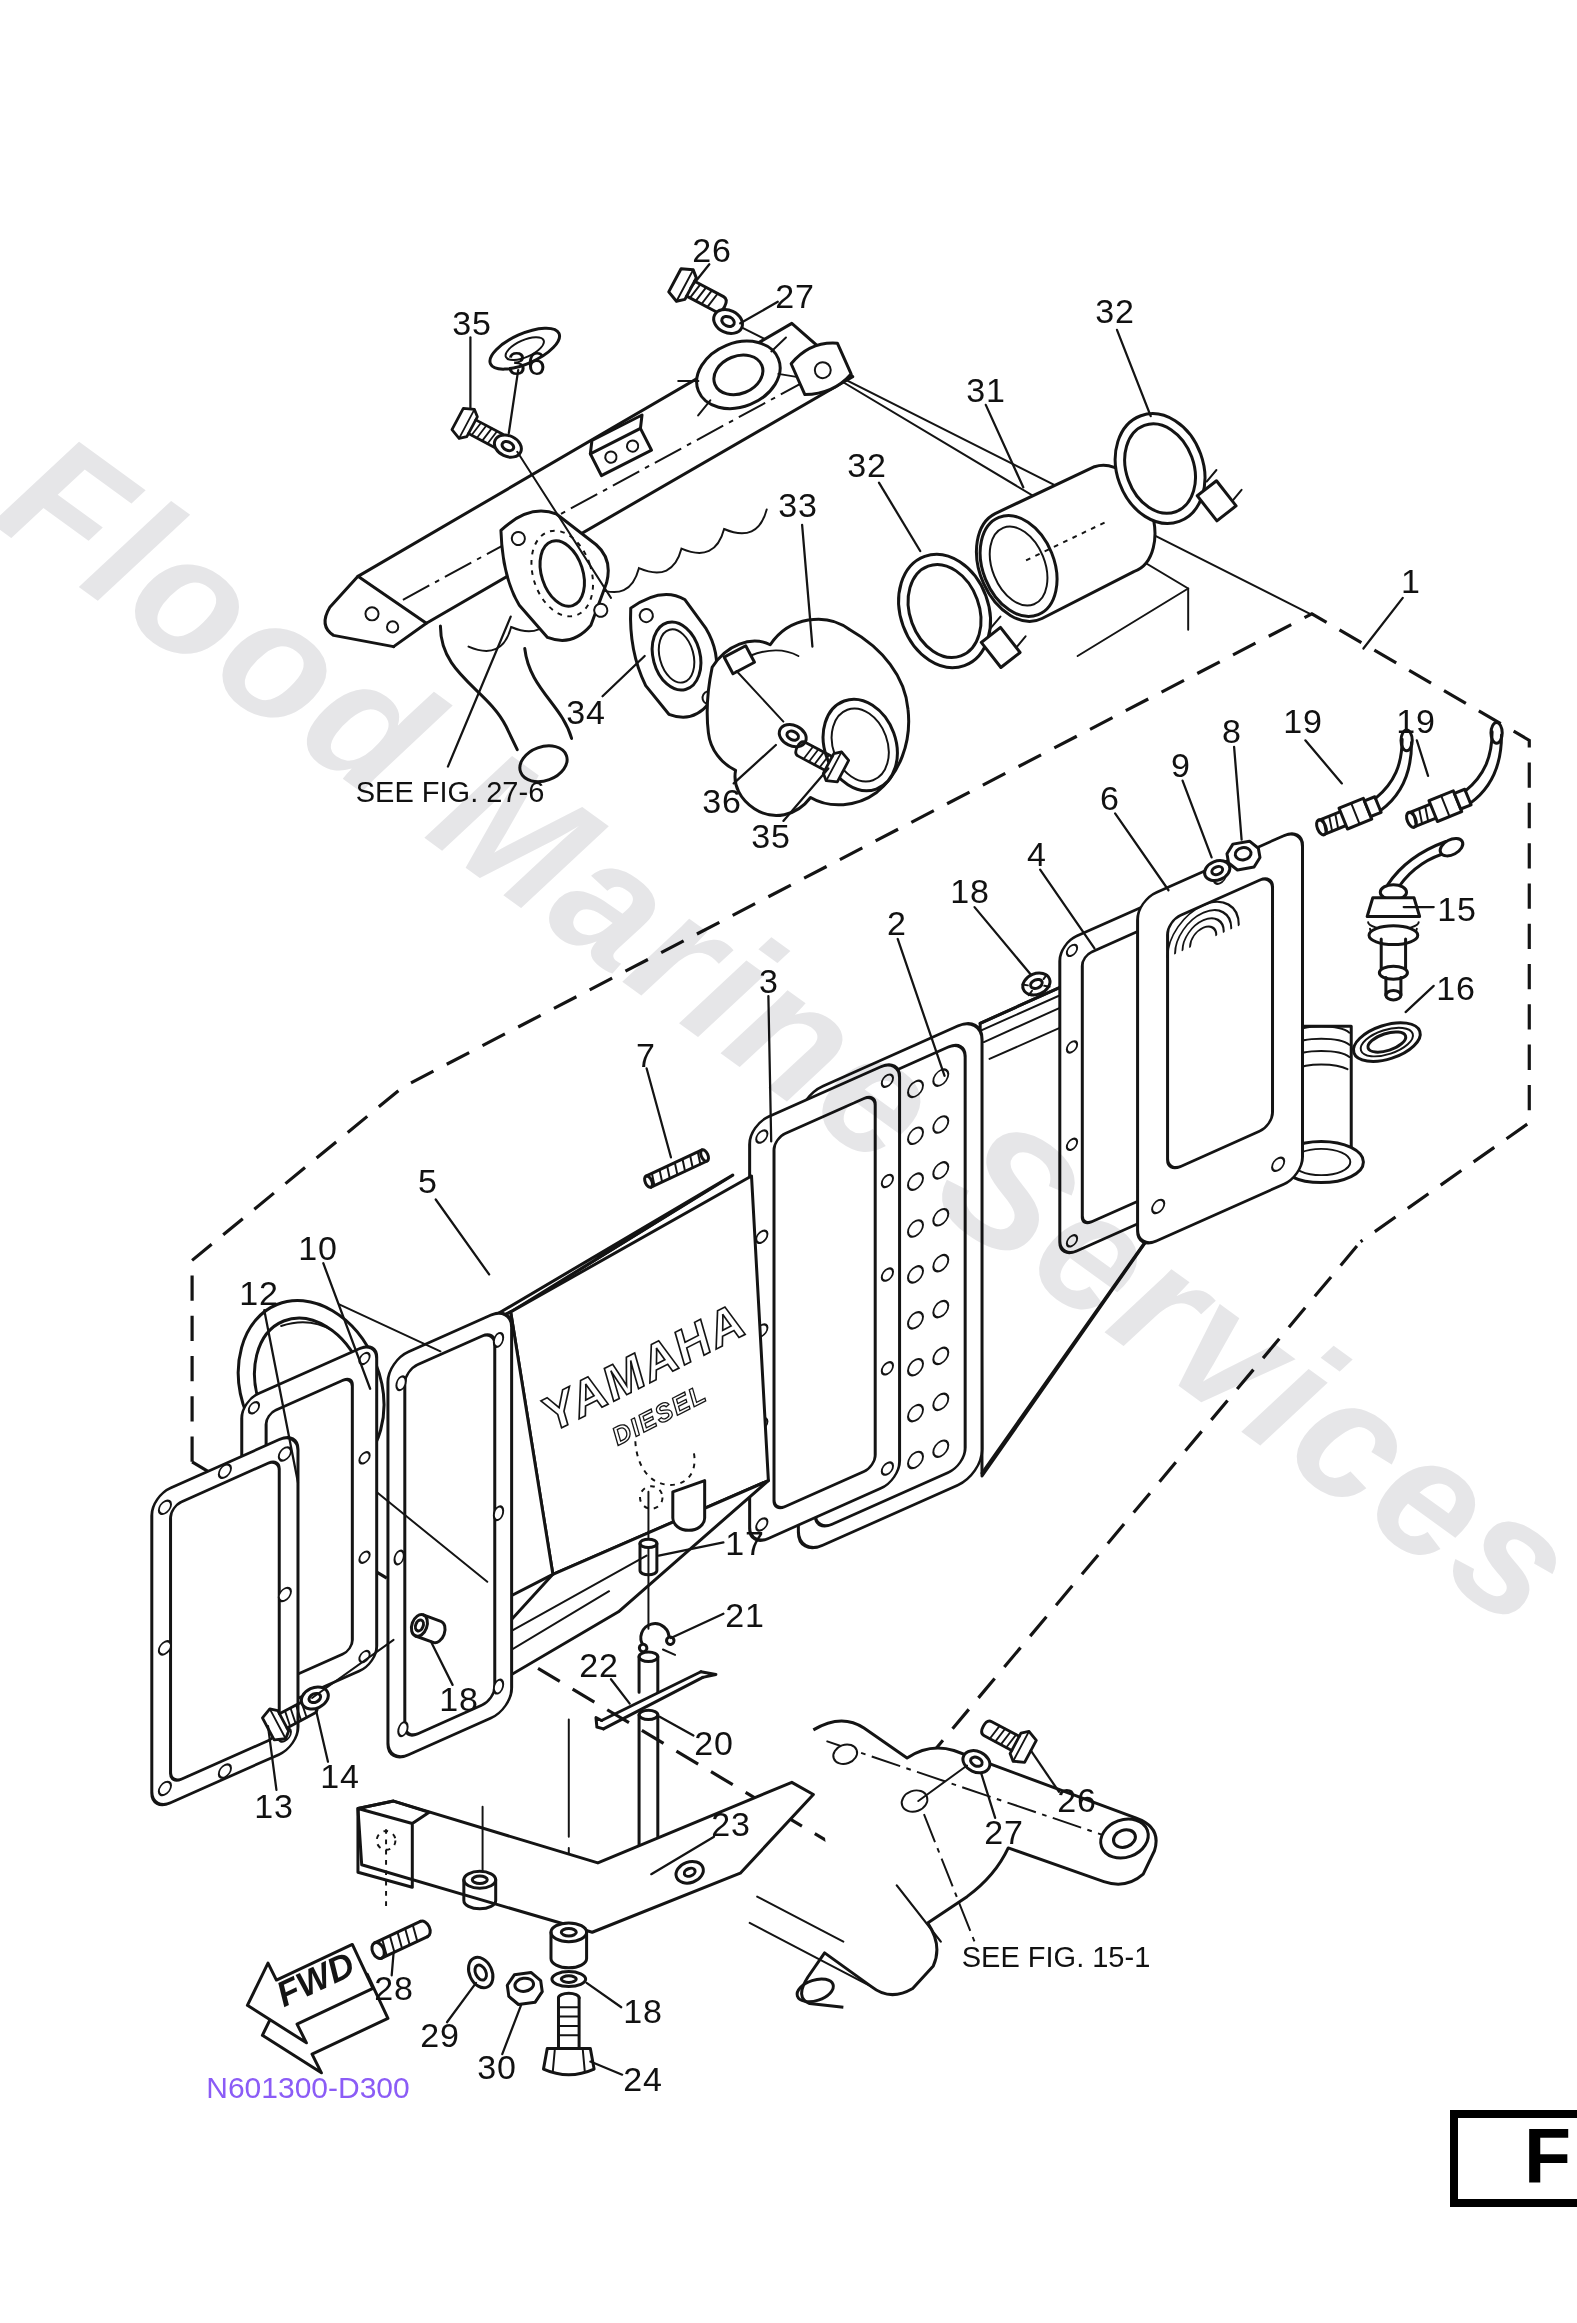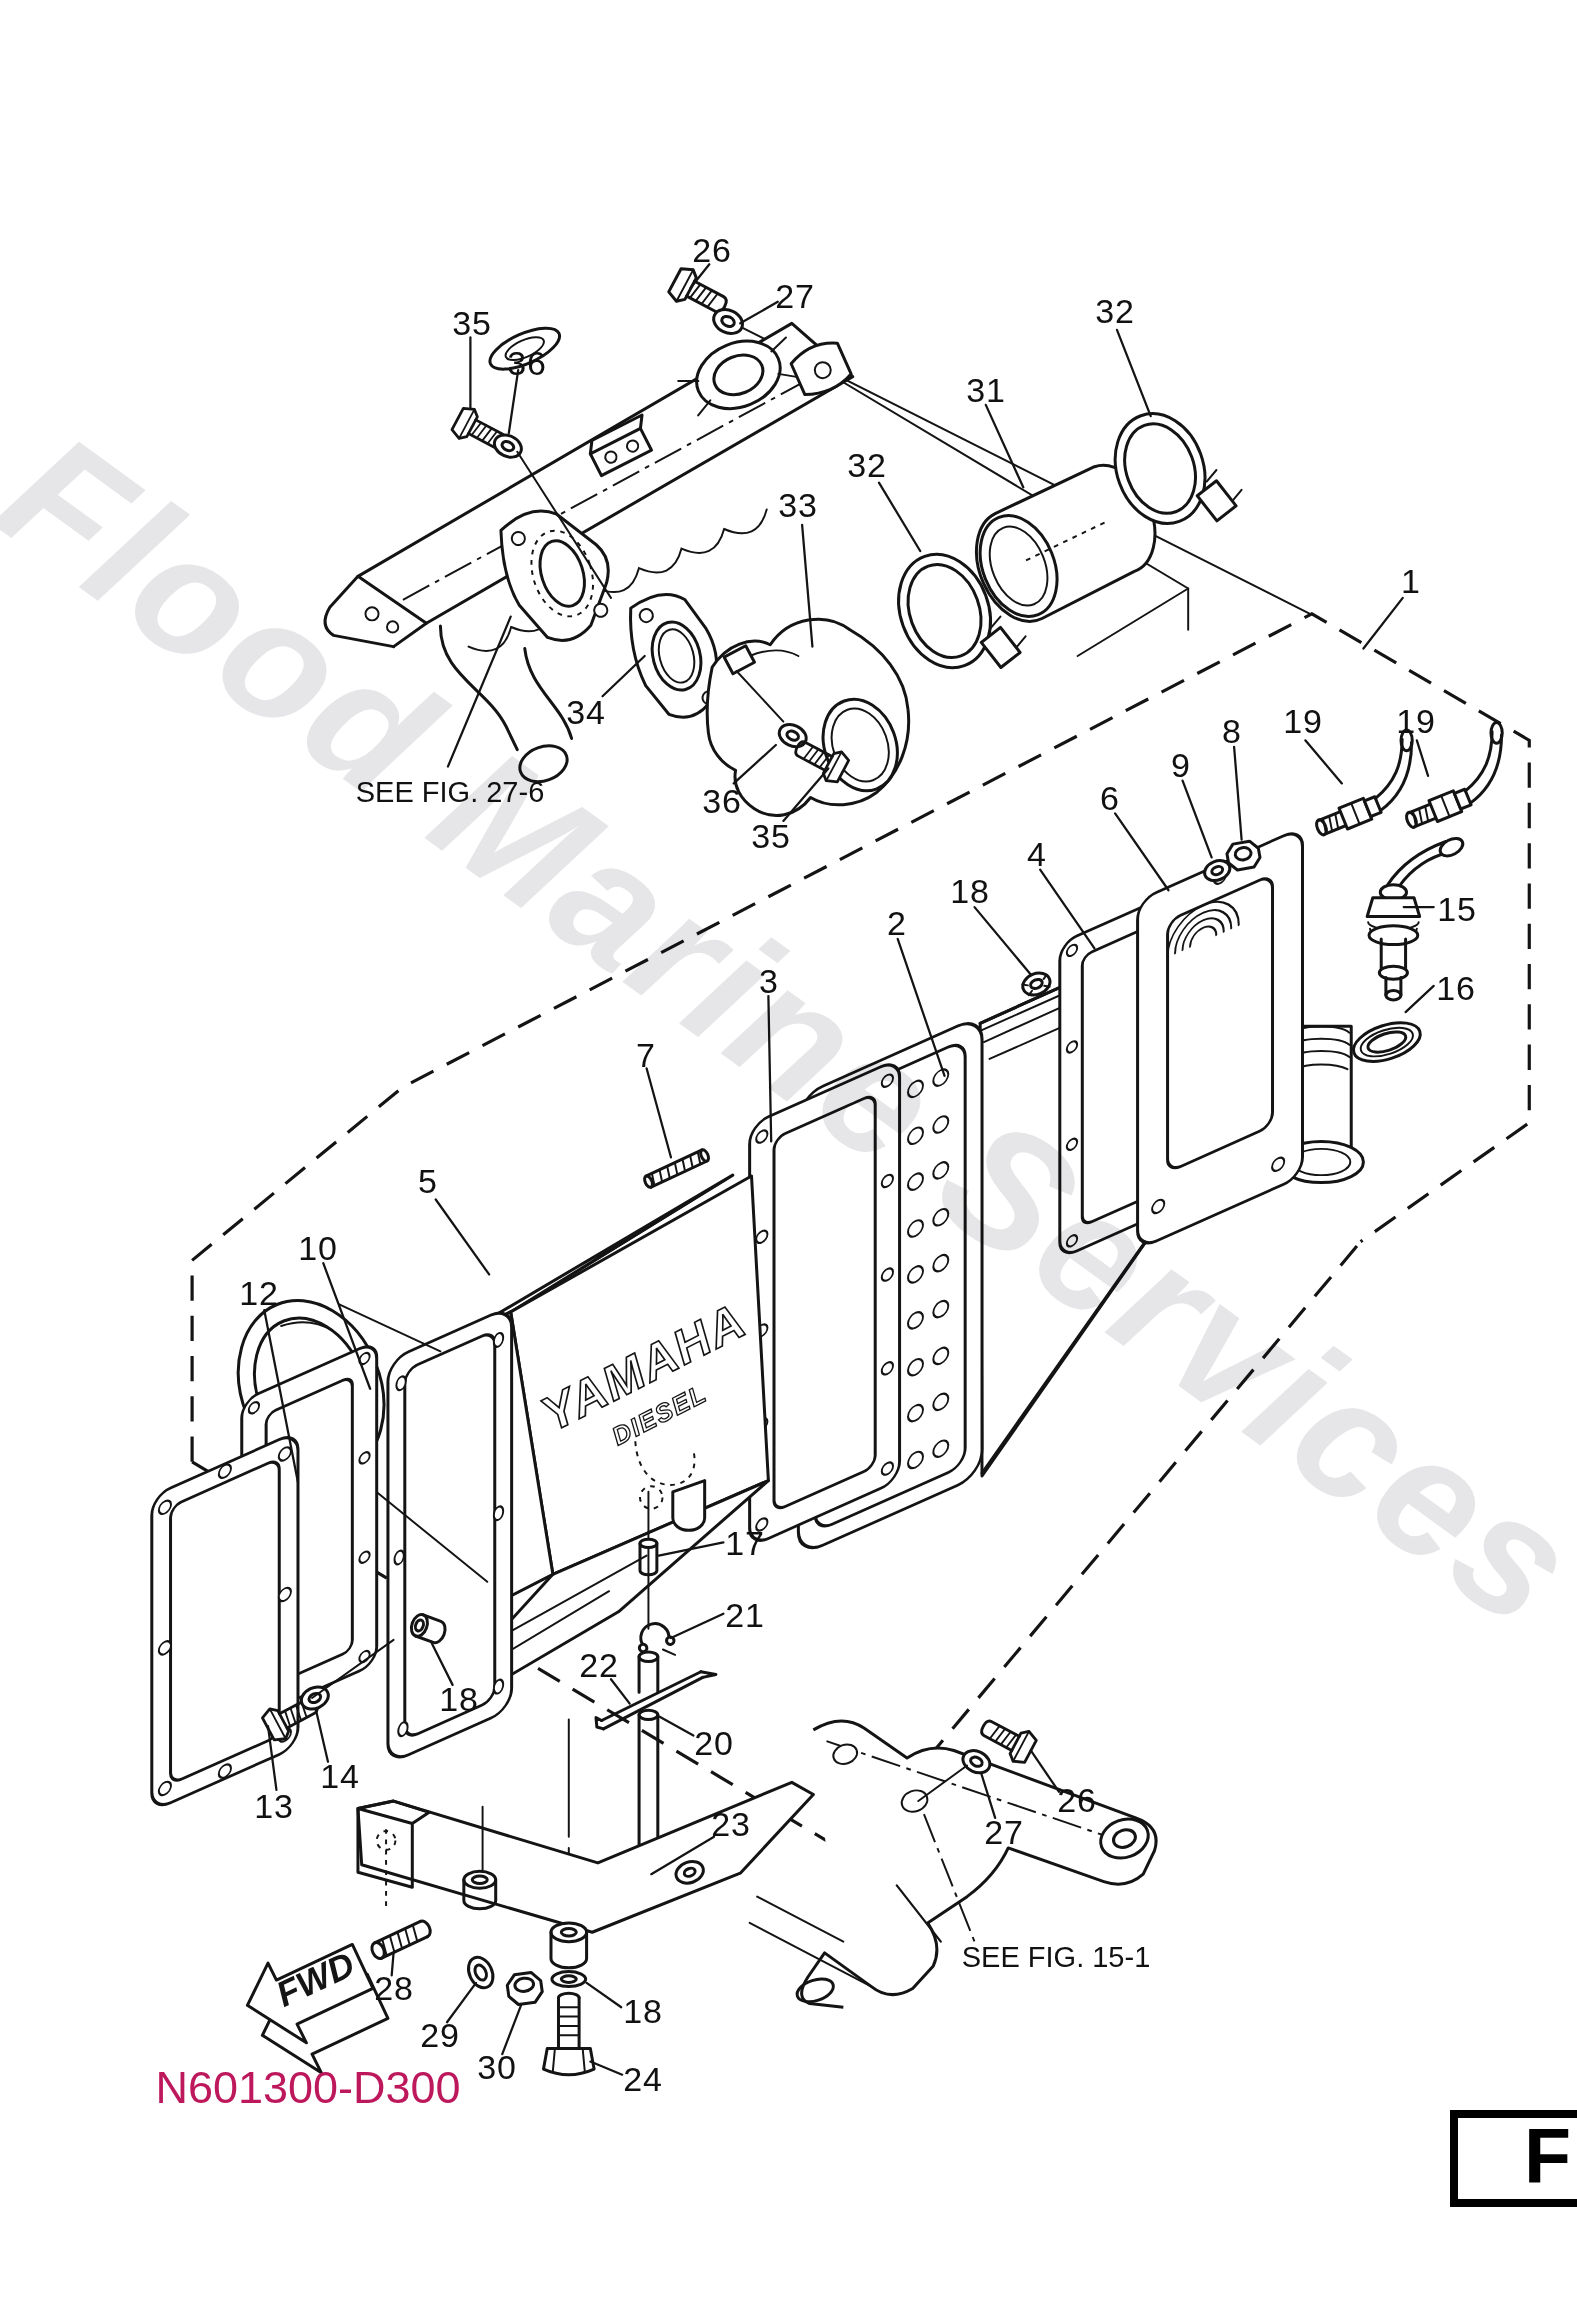--- a/index.html
+++ b/index.html
@@ -13,21 +13,21 @@
   .leader{stroke:#141414;stroke-width:2.4;fill:none;stroke-linecap:round;}
   .dashbox{stroke:#141414;stroke-width:3.4;fill:none;stroke-dasharray:27 16;}
   .dd{stroke:#141414;stroke-width:2.1;fill:none;stroke-dasharray:32 7 5 7;}
   .dot{stroke:#141414;stroke-width:2.1;fill:none;stroke-dasharray:5 6;}
   .hole{stroke:#141414;stroke-width:2.1;fill:#fff;}
   #callout-layer{position:absolute;left:0;top:0;width:100%;height:100%;z-index:2;}
   .callout{position:absolute;transform:translate(-50%,-50%);font-size:34px;color:#111;
            white-space:nowrap;letter-spacing:0.9px;}
   .ref-label{position:absolute;transform:translate(-50%,-50%);font-size:29px;color:#111;
              white-space:nowrap;z-index:2;}
-  .code-label{position:absolute;transform:translate(-50%,-50%);font-size:45px;color:#be185d;
+  .code-label{position:absolute;transform:translate(-50%,-50%);font-size:30px;color:#8b5cf6;
               white-space:nowrap;z-index:2;}
   #watermark{position:absolute;left:24px;top:375px;z-index:5;transform:rotate(36deg);
              transform-origin:0 50%;font-size:171px;font-weight:bold;font-style:italic;
              color:#e6e6e8;white-space:nowrap;letter-spacing:3.7px;mix-blend-mode:multiply;
              pointer-events:none;}
   #fig-box{position:absolute;left:1450px;top:2110px;width:169px;height:81px;z-index:3;
            border:8.4px solid #000;background:#fff;}
   #fig-box span{position:absolute;left:66px;top:-5.6px;font-size:77px;font-weight:bold;color:#000;}
 </style>
 </head>

